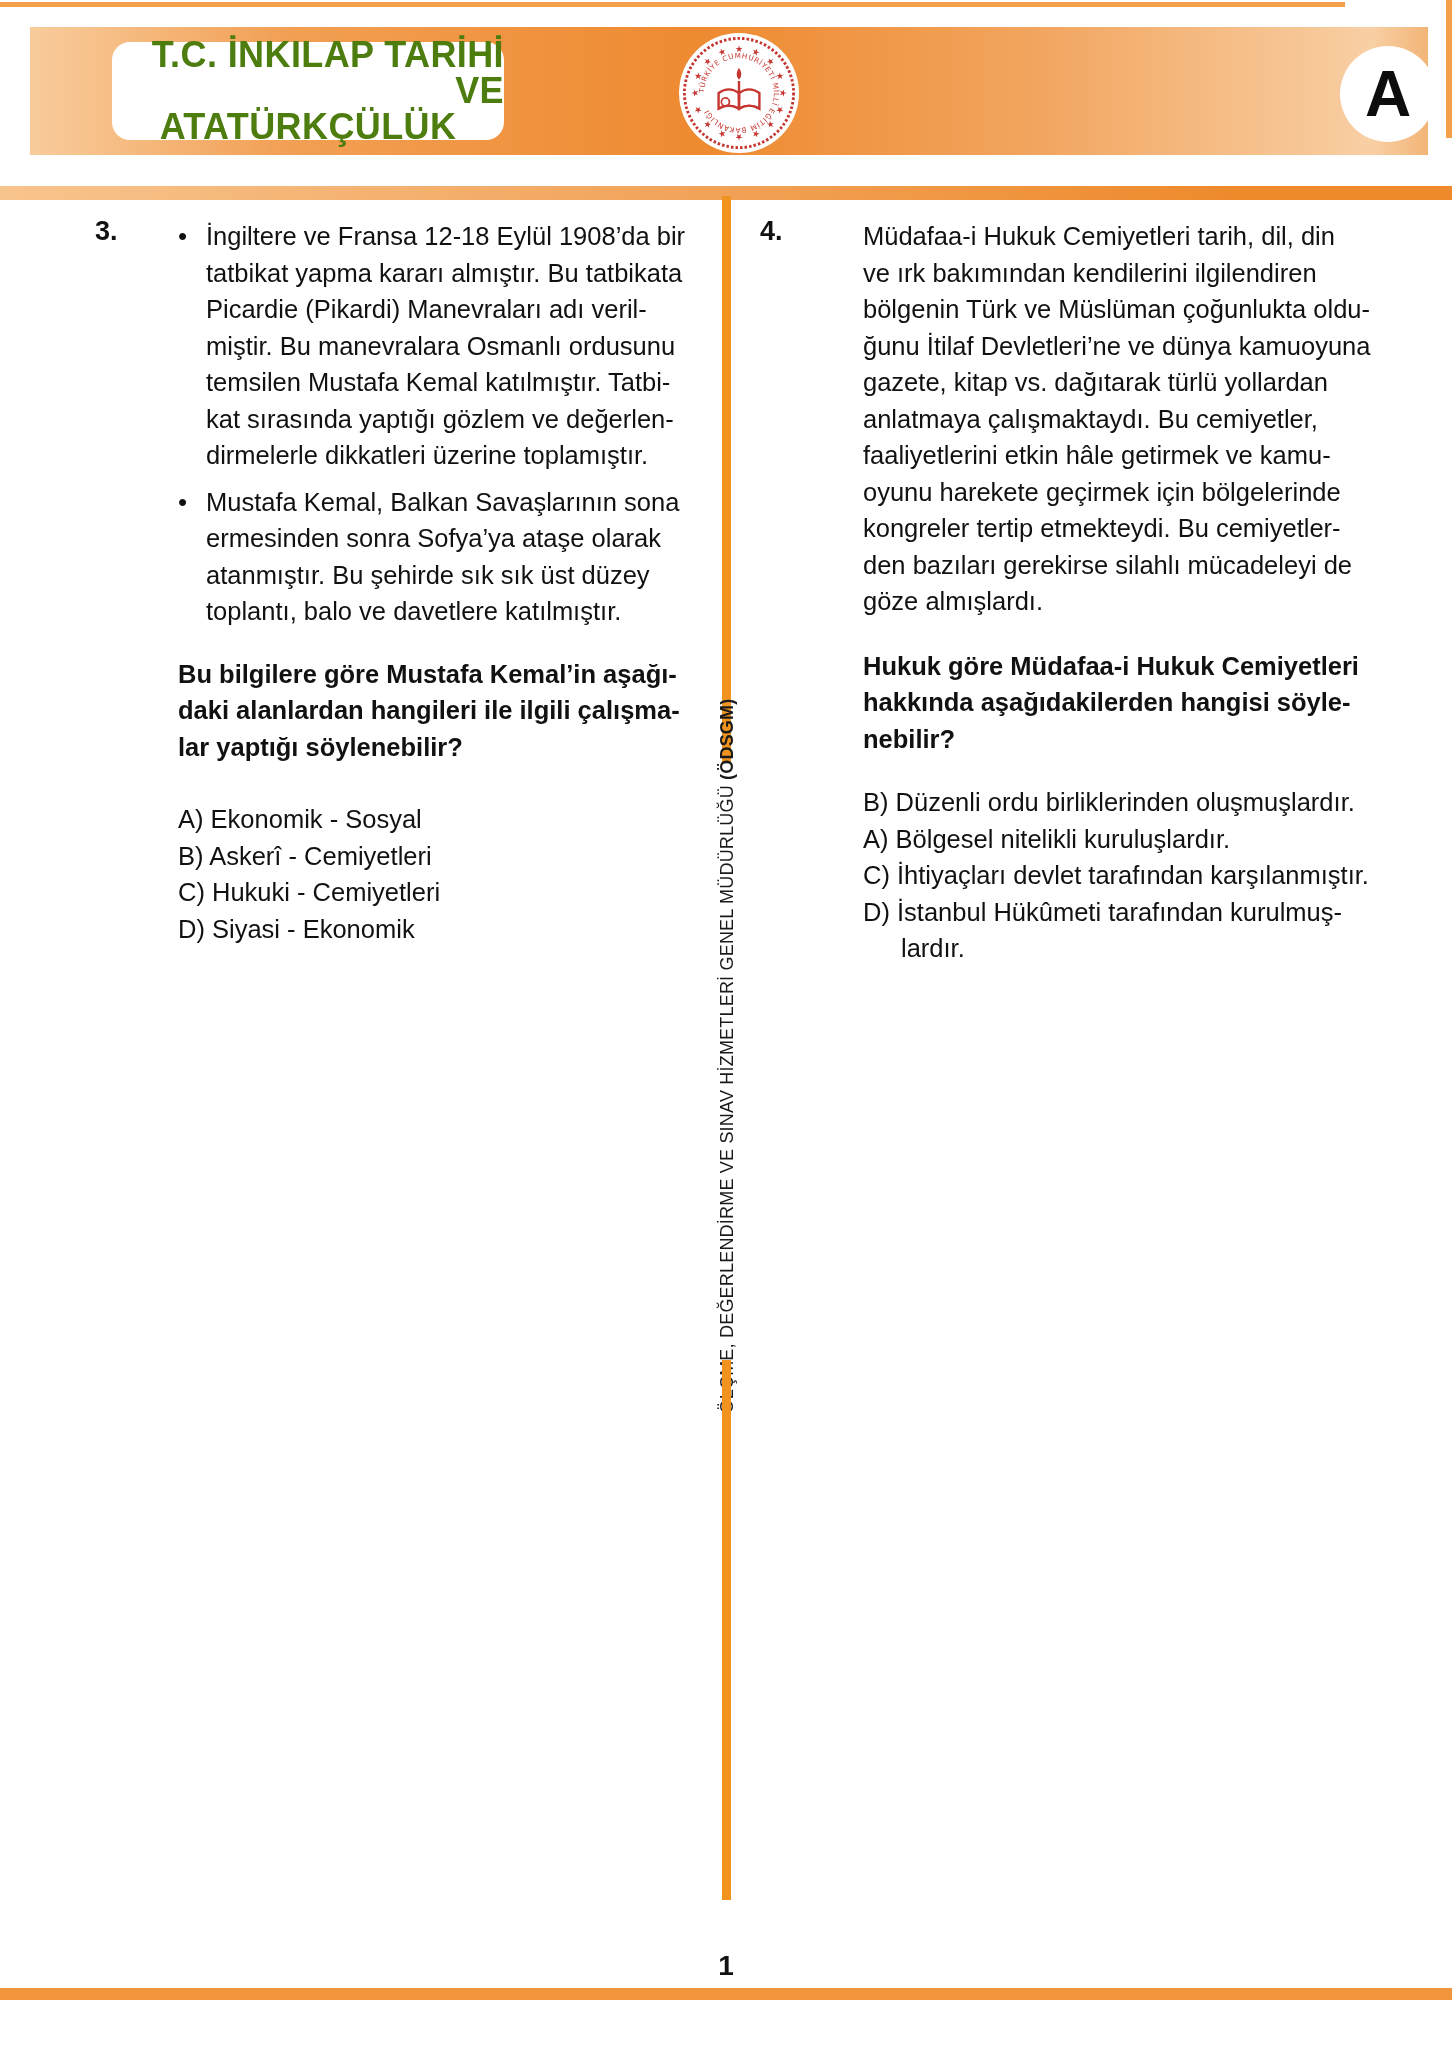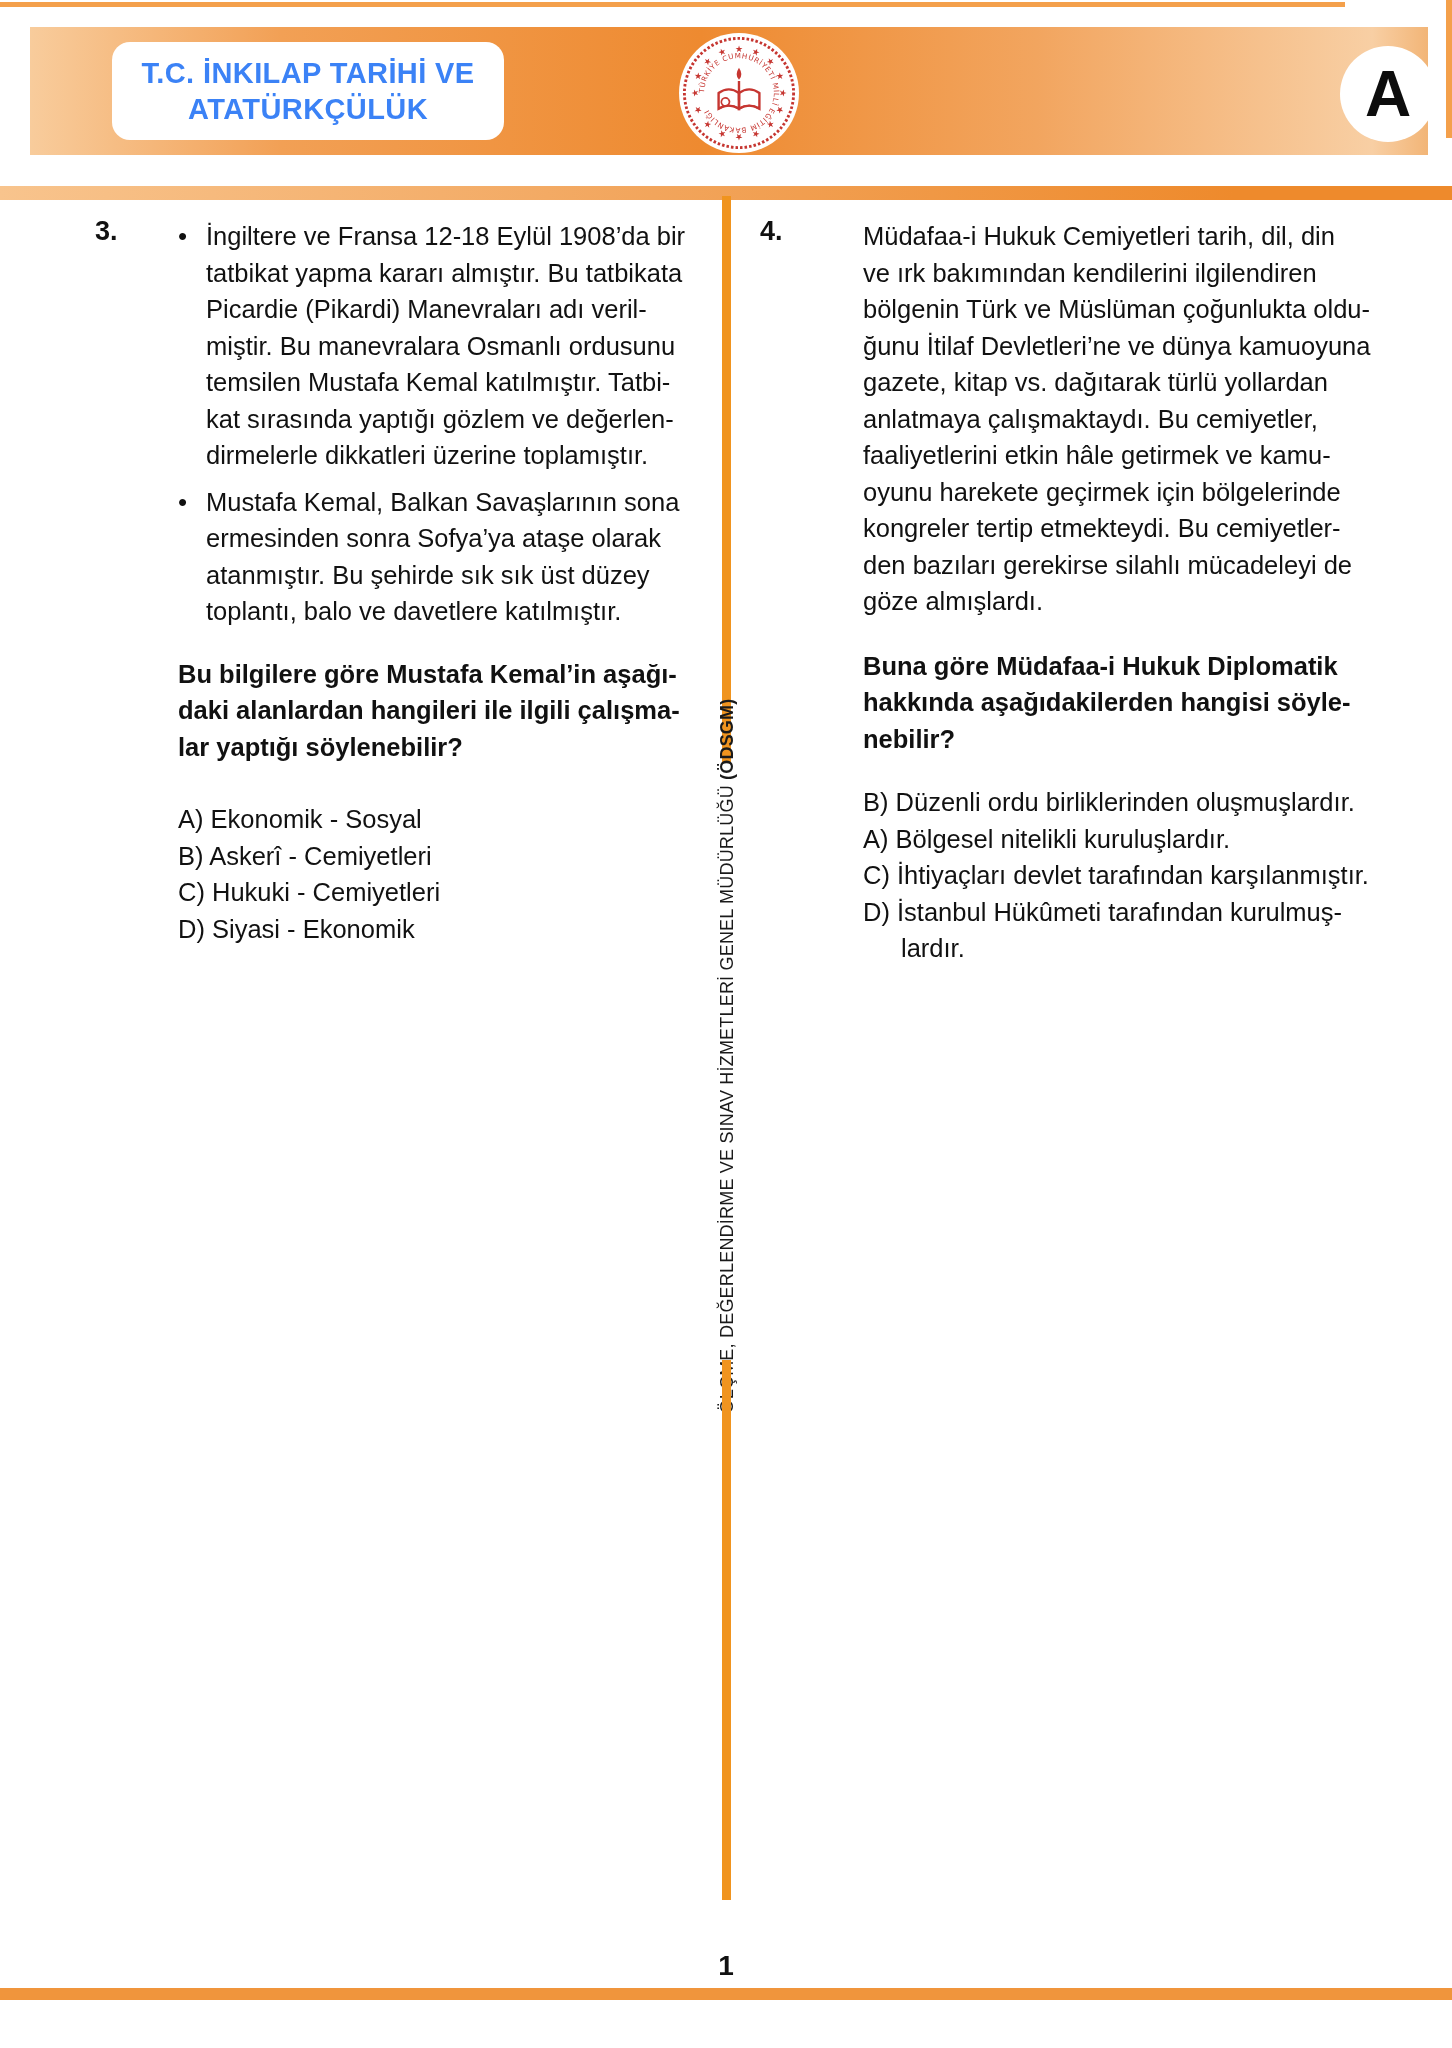--- a/index.html
+++ b/index.html
@@ -19,21 +19,21 @@
   .header-bar{
     position:absolute;left:30px;top:27px;width:1398px;height:128px;
     background:linear-gradient(to right,#f8cc9c 0%,#f2a055 18%,#ee8a30 48%,#f2a55f 72%,#f8cfa4 96%,#f2b577 100%);
   }
   .title-box{
     position:absolute;left:82px;top:15px;width:392px;height:98px;
     background:#ffffff;border-radius:18px;
     display:flex;flex-direction:column;align-items:center;justify-content:center;
   }
   .title-line{
-    color:#3b82f6;font-weight:bold;font-size:29px;line-height:36px;letter-spacing:.4px;text-align:left;
+    color:#4d7c0f;font-weight:bold;font-size:36px;line-height:36px;letter-spacing:.4px;text-align:right;
   }
   .logo{position:absolute;left:649px;top:6px;width:120px;height:120px;}
   .badge{
     position:absolute;left:1310px;top:19px;width:96px;height:96px;border-radius:50%;
     background:#ffffff;display:flex;align-items:center;justify-content:center;
   }
   .badge span{font-weight:bold;font-size:64px;color:#0d0d0d;line-height:1;}
   .header-rule{
     position:absolute;left:0;top:186px;width:1452px;height:14px;
     background:linear-gradient(to right,#f8c48d 0%,#f2a55c 45%,#ee8a2c 85%,#ee8a2c 100%);
@@ -194,21 +194,21 @@
 ve ırk bakımından kendilerini ilgilendiren
 bölgenin Türk ve Müslüman çoğunlukta oldu-
 ğunu İtilaf Devletleri’ne ve dünya kamuoyuna
 gazete, kitap vs. dağıtarak türlü yollardan
 anlatmaya çalışmaktaydı. Bu cemiyetler,
 faaliyetlerini etkin hâle getirmek ve kamu-
 oyunu harekete geçirmek için bölgelerinde
 kongreler tertip etmekteydi. Bu cemiyetler-
 den bazıları gerekirse silahlı mücadeleyi de
 göze almışlardı.</div>
-    <div class="stem stem-right">Buna göre Müdafaa-i Hukuk Diplomatik
+    <div class="stem stem-right">Hukuk göre Müdafaa-i Hukuk Cemiyetleri
 hakkında aşağıdakilerden hangisi söyle-
 nebilir?</div>
     <div class="options options-right">
       <div class="option">B) Düzenli ordu birliklerinden oluşmuşlardır.</div>
       <div class="option">A) Bölgesel nitelikli kuruluşlardır.</div>
       <div class="option">C) İhtiyaçları devlet tarafından karşılanmıştır.</div>
       <div class="option">D) İstanbul Hükûmeti tarafından kurulmuş-
 lardır.</div>
     </div>
   </div>

